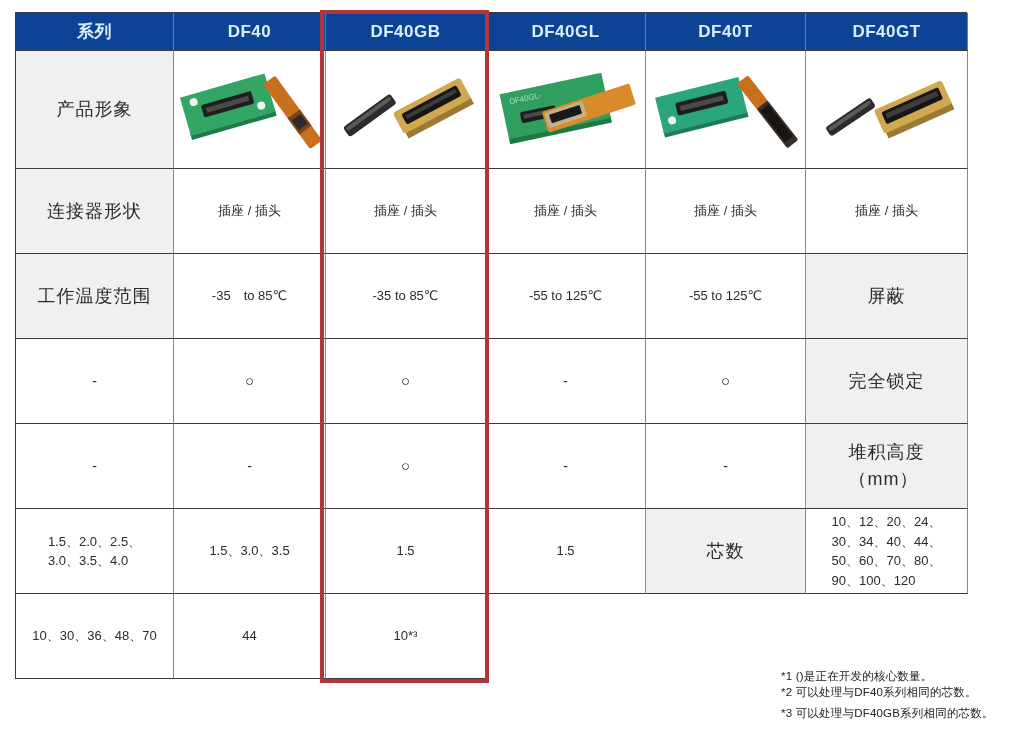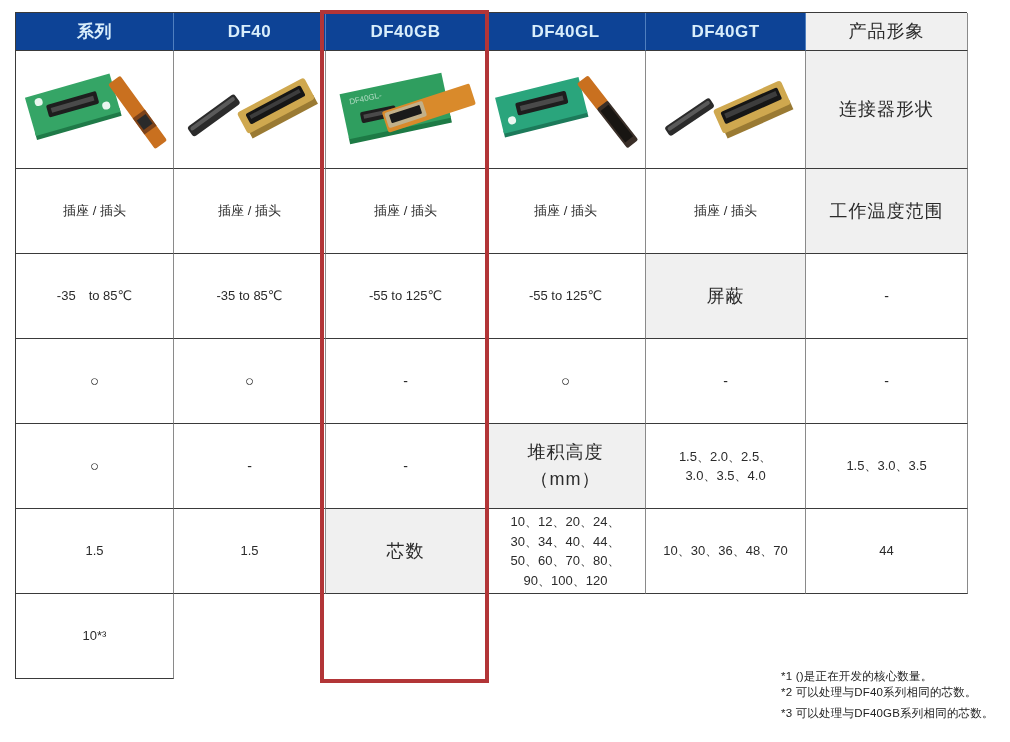--- a/index.html
+++ b/index.html
@@ -9,21 +9,21 @@
   .grid {
     position:absolute; left:15px; top:12px; width:952px;
     display:grid;
     grid-template-columns:158px 152px 160px 160px 160px 162px;
     grid-template-rows:38px 118px 85px 85px 85px 85px 85px 85px;
     border-top:1px solid #3a3a3a; border-left:1px solid #3a3a3a;
   }
   .cell {
     border-right:1px solid #8a8a8a; border-bottom:1px solid #3a3a3a;
     display:flex; align-items:center; justify-content:center;
-    text-align:center; color:#2b2b2b; background:#ffffff;
+    text-align:left; color:#2b2b2b; background:#ffffff;
     font-size:13px; line-height:1.5; white-space:pre-line; padding:2px 4px;
   }
   .th {
     background:#0d4396; color:#d9eefb; font-size:17px; font-weight:600;
     border-right:1px solid #4f7fbf; border-bottom:1px solid #3a3a3a;
     letter-spacing:0.5px; white-space:nowrap;
   }
   .rowlabel { background:#f0f0f0; font-size:18px; letter-spacing:1px; }
   .dash { font-size:14px; }
   .circ { font-size:15px; }
@@ -46,20 +46,21 @@
 <body>
 
 <div class="page">
 
   <div class="grid">
 
     <div class="cell th">系列</div>
     <div class="cell th">DF40</div>
     <div class="cell th">DF40GB</div>
     <div class="cell th">DF40GL</div>
+    <div class="cell th">DF40T</div>
     <div class="cell th">DF40GT</div>
 
     <div class="cell rowlabel">产品形象</div>
 
     <div class="cell img-cell">
       <svg width="146" height="112" viewBox="0 0 146 112">
         <g transform="rotate(-16 55 62)">
           <rect x="10" y="66" width="88" height="8" fill="#1f7a48"></rect>
           <rect x="10" y="30" width="88" height="40" fill="#35a566"></rect>
           <circle cx="22" cy="38" r="4" fill="#e9f6ef"></circle>
@@ -152,20 +153,21 @@
     <div class="cell">-55 to 125℃</div>
     <div class="cell">-55 to 125℃</div>
 
     <div class="cell rowlabel">屏蔽</div>
     <div class="cell dash">-</div>
     <div class="cell circ">○</div>
     <div class="cell circ">○</div>
     <div class="cell dash">-</div>
     <div class="cell circ">○</div>
 
+    <div class="cell rowlabel">完全锁定</div>
     <div class="cell dash">-</div>
     <div class="cell dash">-</div>
     <div class="cell circ">○</div>
     <div class="cell dash">-</div>
     <div class="cell dash">-</div>
 
     <div class="cell rowlabel">堆积高度
 （mm）</div>
     <div class="cell">1.5、2.0、2.5、
 3.0、3.5、4.0</div>

